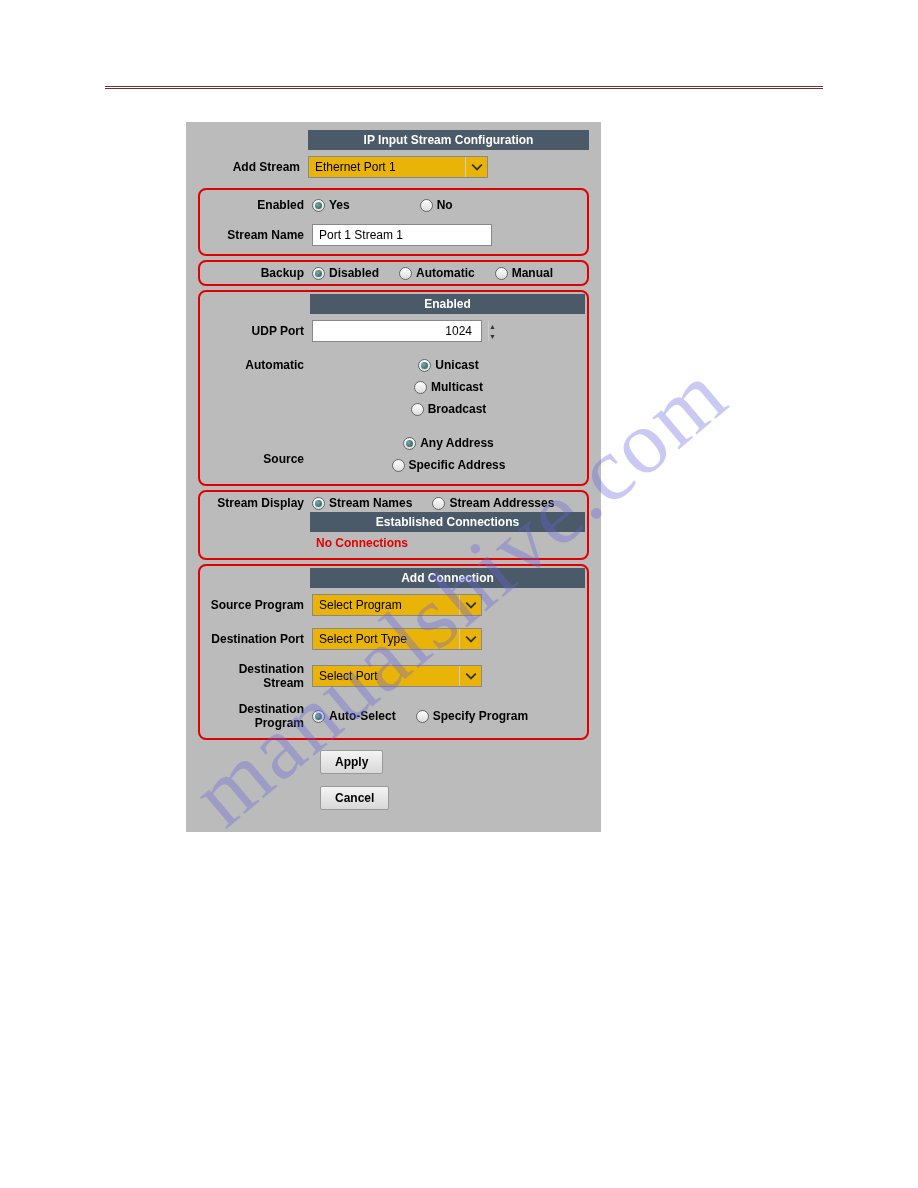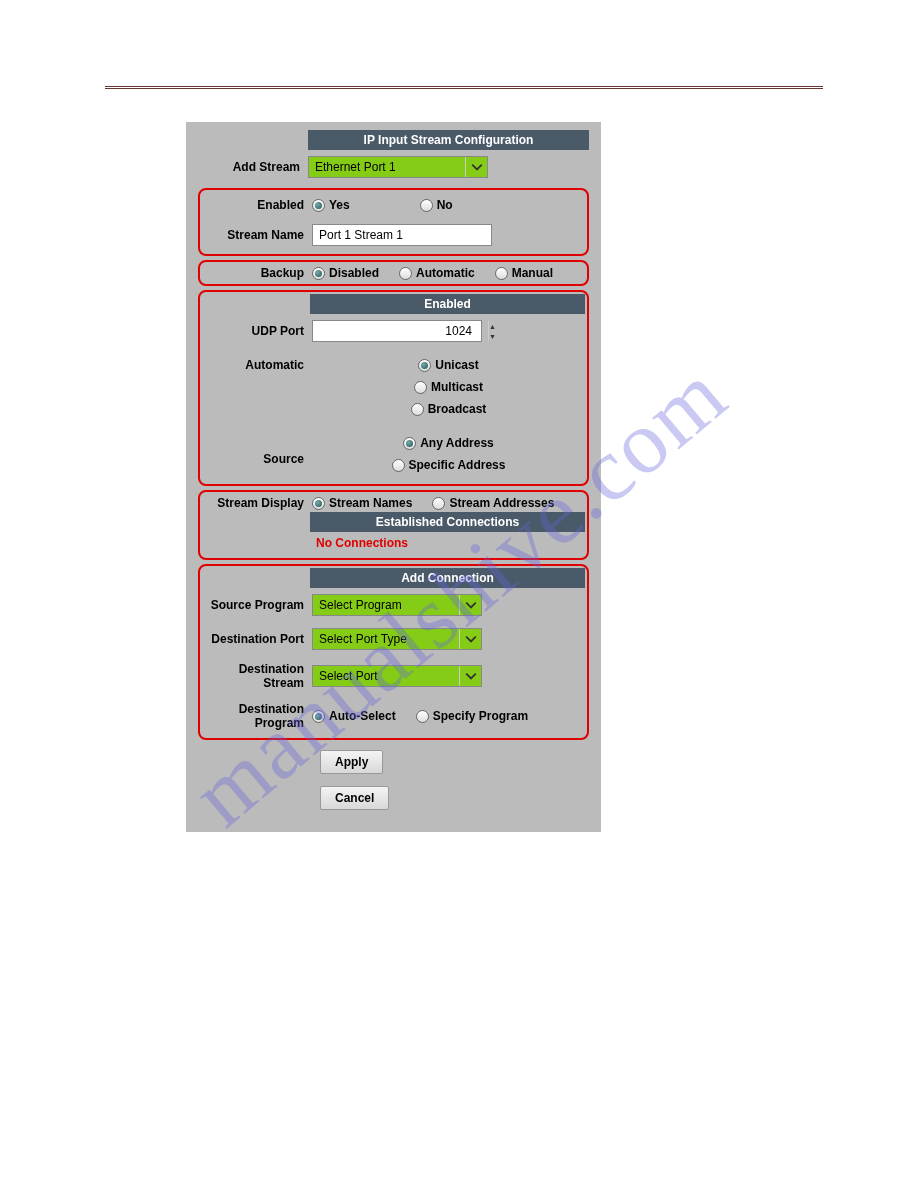--- a/index.html
+++ b/index.html
@@ -70,21 +70,21 @@
 }
 .highlight-box {
   border: 2px solid #e00000;
   border-radius: 8px;
   margin: 4px 0;
   padding: 2px 2px;
 }
 .select-wrap {
   display: flex;
   align-items: center;
-  background: #84cc16;
+  background: #eab308;
   border: 1px solid #888;
   height: 22px;
   width: 180px;
 }
 .select-text {
   flex: 1;
   padding: 0 6px;
   font-size: 12px;
 }
 .chevron {

